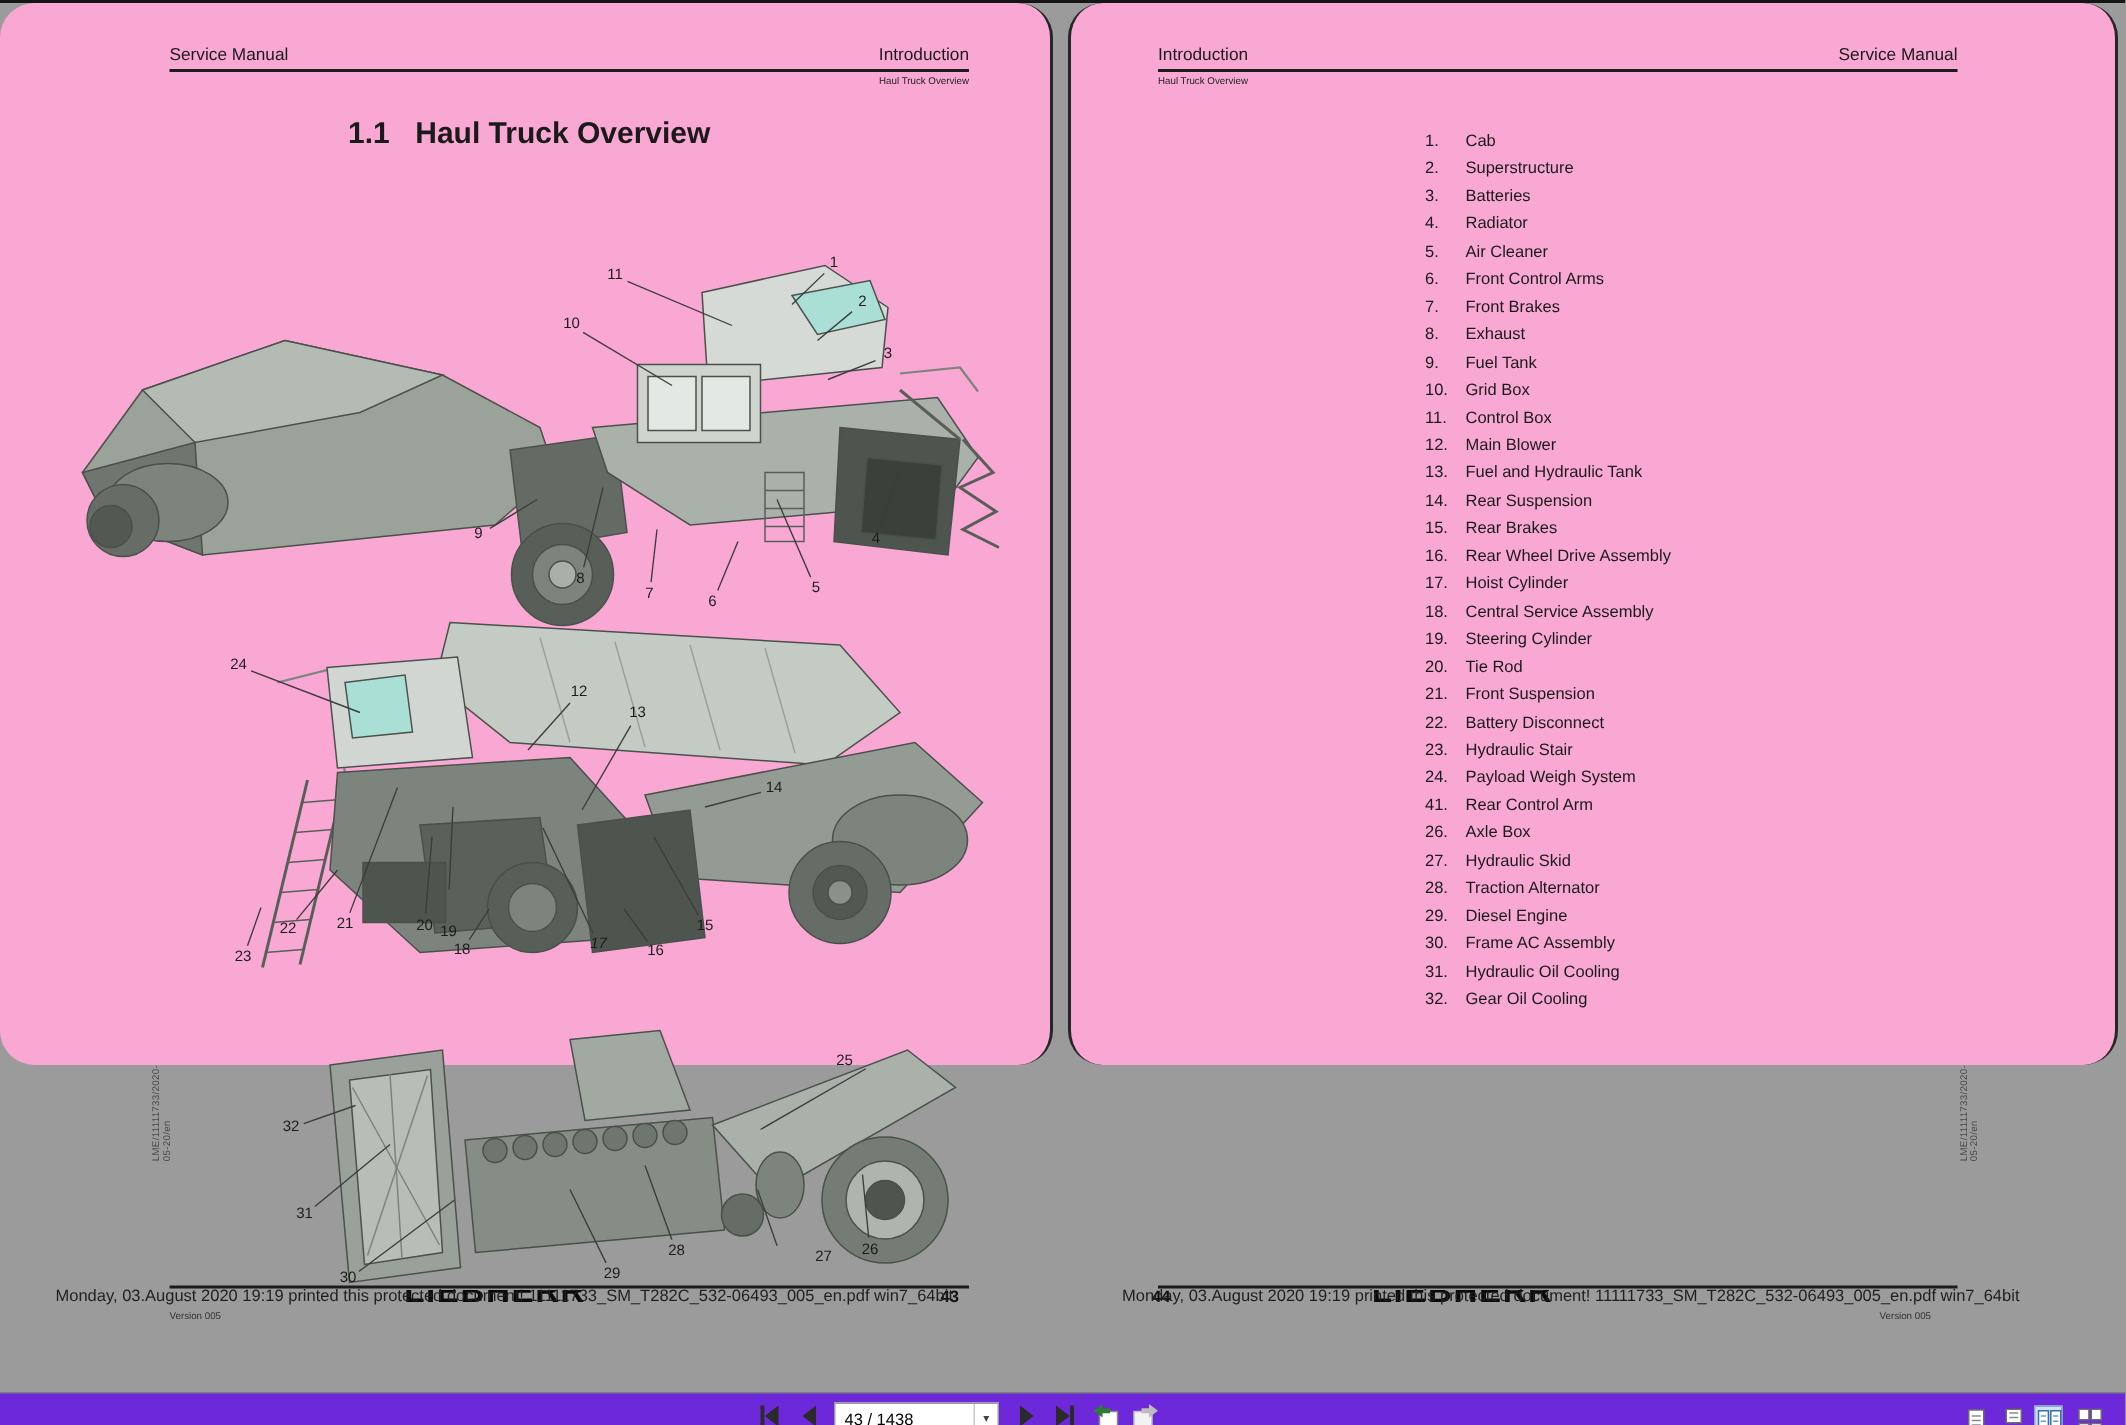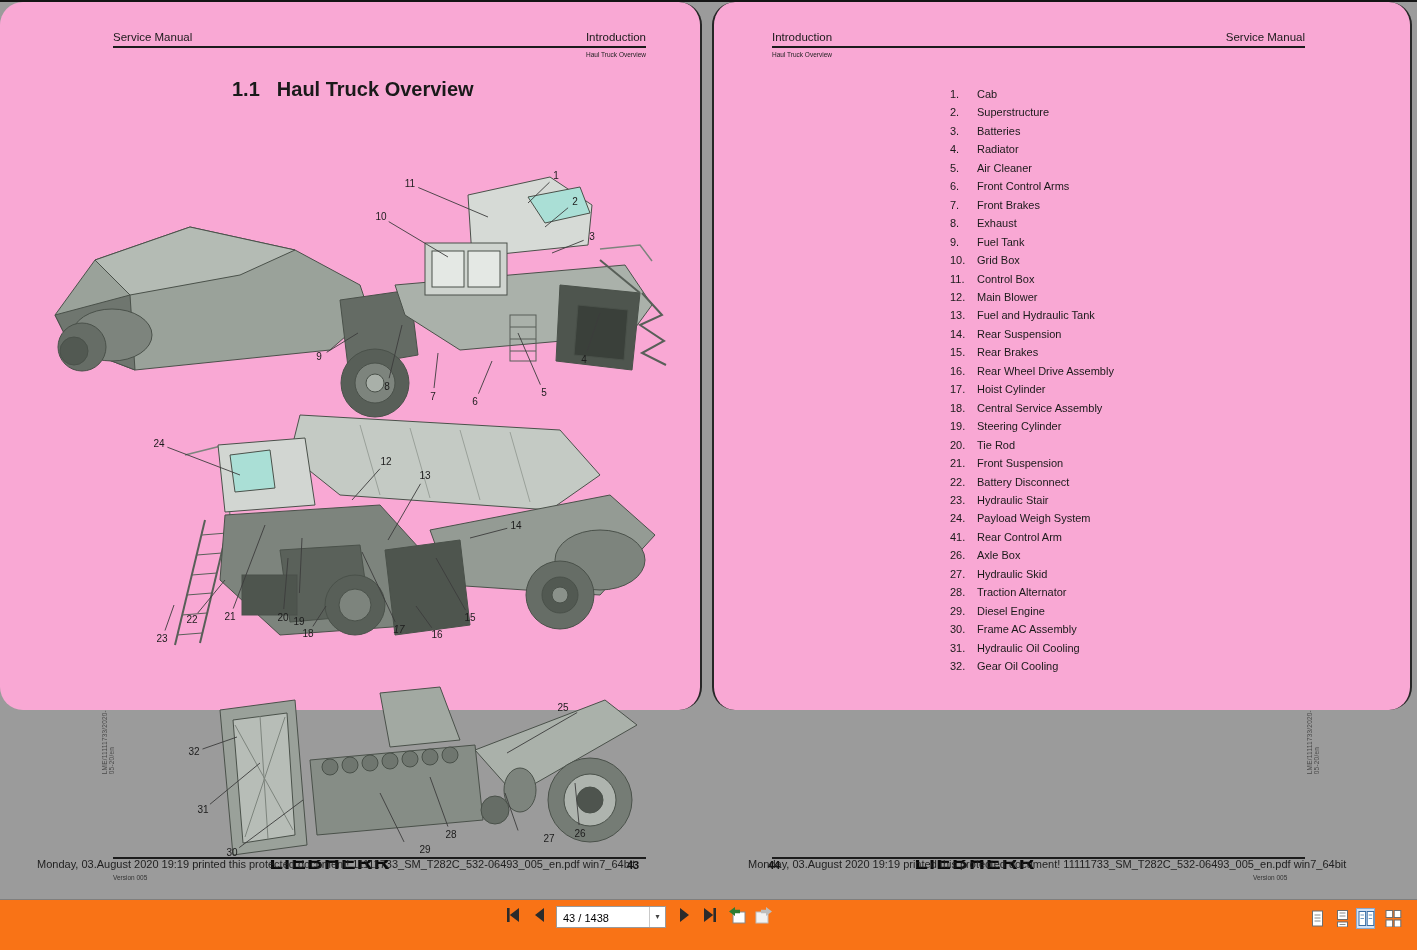--- a/index.html
+++ b/index.html
@@ -23,21 +23,21 @@
   .vert{position:absolute;font-size:6.5px;color:#4a4a4a;writing-mode:vertical-rl;transform:rotate(180deg);letter-spacing:0.2px;}
   .stamp{position:absolute;font-size:11px;color:#1f1f1f;white-space:nowrap;z-index:6;}
   .pagenum{position:absolute;font-size:11px;font-weight:bold;color:#111;z-index:5;}
   .version{position:absolute;font-size:6.5px;color:#333;z-index:5;}
   .logoclip{position:absolute;height:15px;overflow:hidden;z-index:4;width:130px;text-align:center;}
   .logoclip span{display:inline-block;font-size:20px;font-weight:bold;letter-spacing:1px;color:#0a0a0a;
     transform:translateY(-9px) scaleY(1.05) scaleX(1.1);}
   .list{position:absolute;font-size:11px;line-height:18.45px;}
   .list .row{white-space:nowrap;}
   .list .n{display:inline-block;width:27px;}
-  .toolbar{position:absolute;left:0;right:0;bottom:0;height:51px;background:#f97316;border-top:1px solid #7f7f7f;}
+  .toolbar{position:absolute;left:0;right:0;bottom:0;height:22px;background:#6d28d9;border-top:1px solid #7f7f7f;}
   .tbtn{position:absolute;width:20px;height:20px;top:5px;border:none;background:transparent;padding:0;cursor:default;}
   .pagebox{position:absolute;left:556px;top:6px;width:110px;height:22px;background:#fff;border:1px solid #9a9a9a;}
   .pagebox input{position:absolute;left:0;top:0;width:92px;height:20px;border:none;outline:none;
     font-family:"Liberation Sans","DejaVu Sans",sans-serif;font-size:11px;padding:2px 0 0 6px;background:transparent;}
   .pagebox .dd{position:absolute;right:0;top:0;width:16px;height:20px;border-left:1px solid #c9c9c9;
     font-size:8px;color:#444;text-align:center;line-height:20px;background:transparent;border-top:none;border-right:none;border-bottom:none;}
   .layoutbtn{position:absolute;top:8px;width:19px;height:21px;border:1px solid transparent;background:transparent;padding:1px;}
   .layoutbtn.active{background:#cfe0f5;border:1px solid #8aa8cc;}
 </style>
 </head>
@@ -206,21 +206,21 @@
           <line x1="64.21217124122403" y1="162.61626653824123" x2="128" y2="115" stroke="#3c3c3c" stroke-width="0.9"></line>
           <line x1="229.0318650831188" y1="156.92201106206326" x2="205" y2="108" stroke="#3c3c3c" stroke-width="0.9"></line>
           <line x1="272.93603024755635" y1="141.53760735039373" x2="255" y2="92" stroke="#3c3c3c" stroke-width="0.9"></line>
           <line x1="343.04331437552855" y1="145.49952882964456" x2="330" y2="108" stroke="#3c3c3c" stroke-width="0.9"></line>
           <line x1="404.1218571837177" y1="140.04294327392017" x2="400" y2="98" stroke="#3c3c3c" stroke-width="0.9"></line>
         </svg>
     <span class="callout" style="left: 388px; top: 23px;">25</span>
         <span class="callout" style="left: 19px; top: 67px;">32</span>
         <span class="callout" style="left: 28px; top: 125px;">31</span>
         <span class="callout" style="left: 57px; top: 168px;">30</span>
-        <span class="callout" style="left: 250px; top: 165px;">29</span>
+        <span class="callout" style="left: 233px; top: 165px;">29</span>
         <span class="callout" style="left: 276px; top: 150px;">28</span>
         <span class="callout" style="left: 346px; top: 154px; margin-left: 28px;">27</span>
         <span class="callout" style="left: 405px; top: 149px;">26</span>
       </div>
 
     <div class="vert" style="left:101px;top:708px;">LME/11111733/2020-05-20/en</div>
 
     <div class="rule" style="left:113px;top:855px;width:533px;height:1.5px;"></div>
     <div class="pagenum" style="left:627px;top:857px;">43</div>
     <div class="logoclip" style="left:265px;top:858px;"><span>LIEBHERR</span></div>

